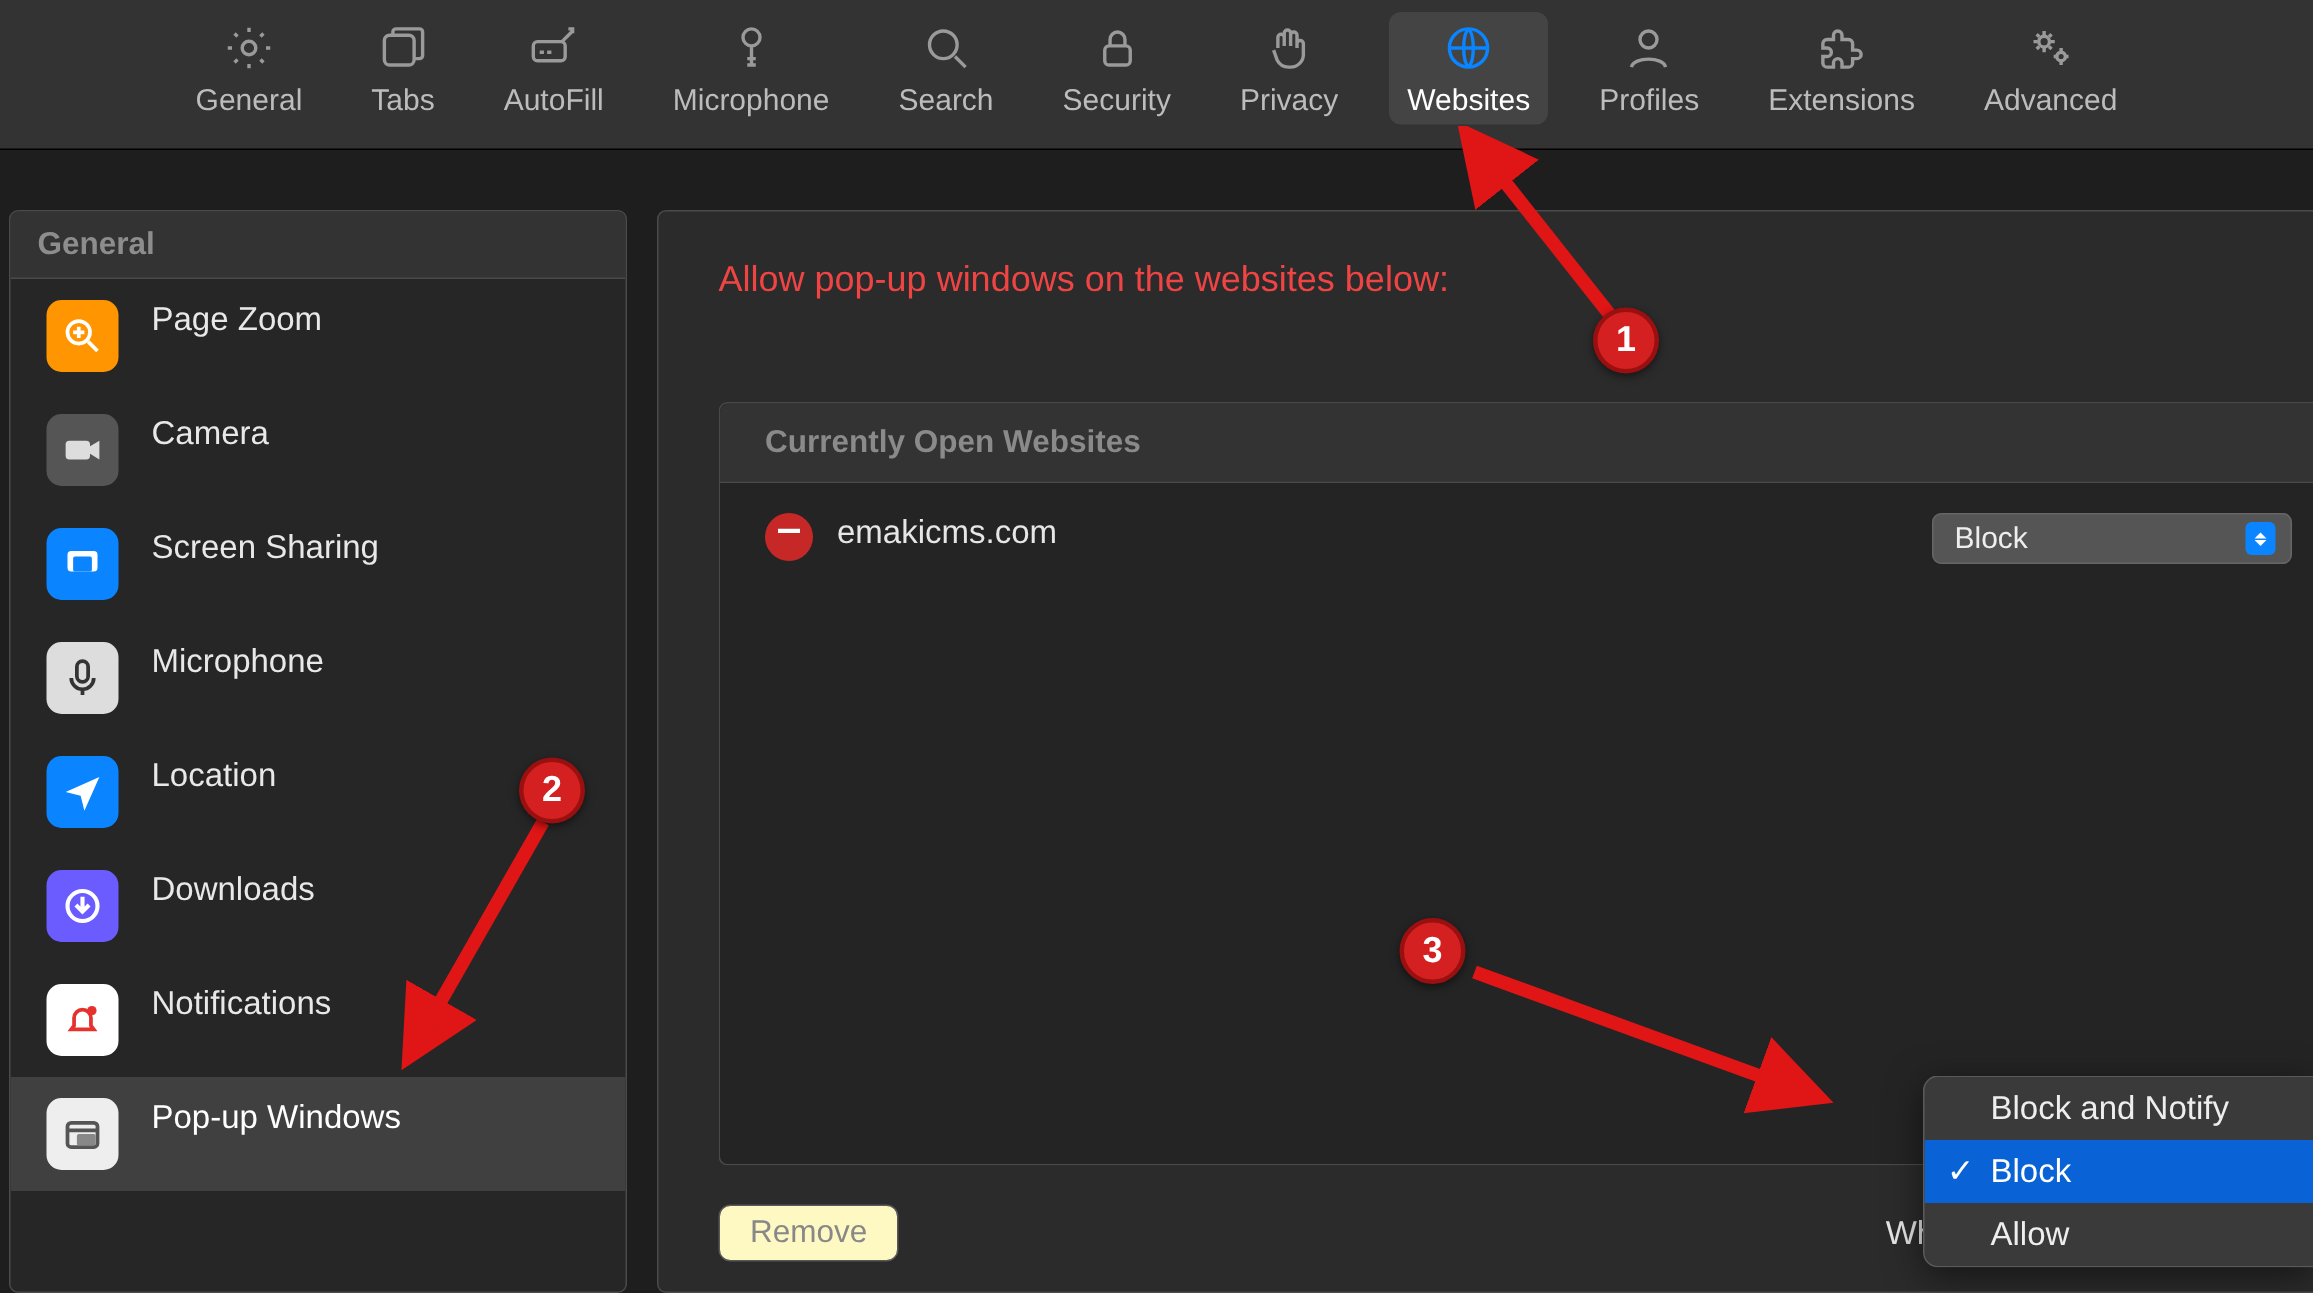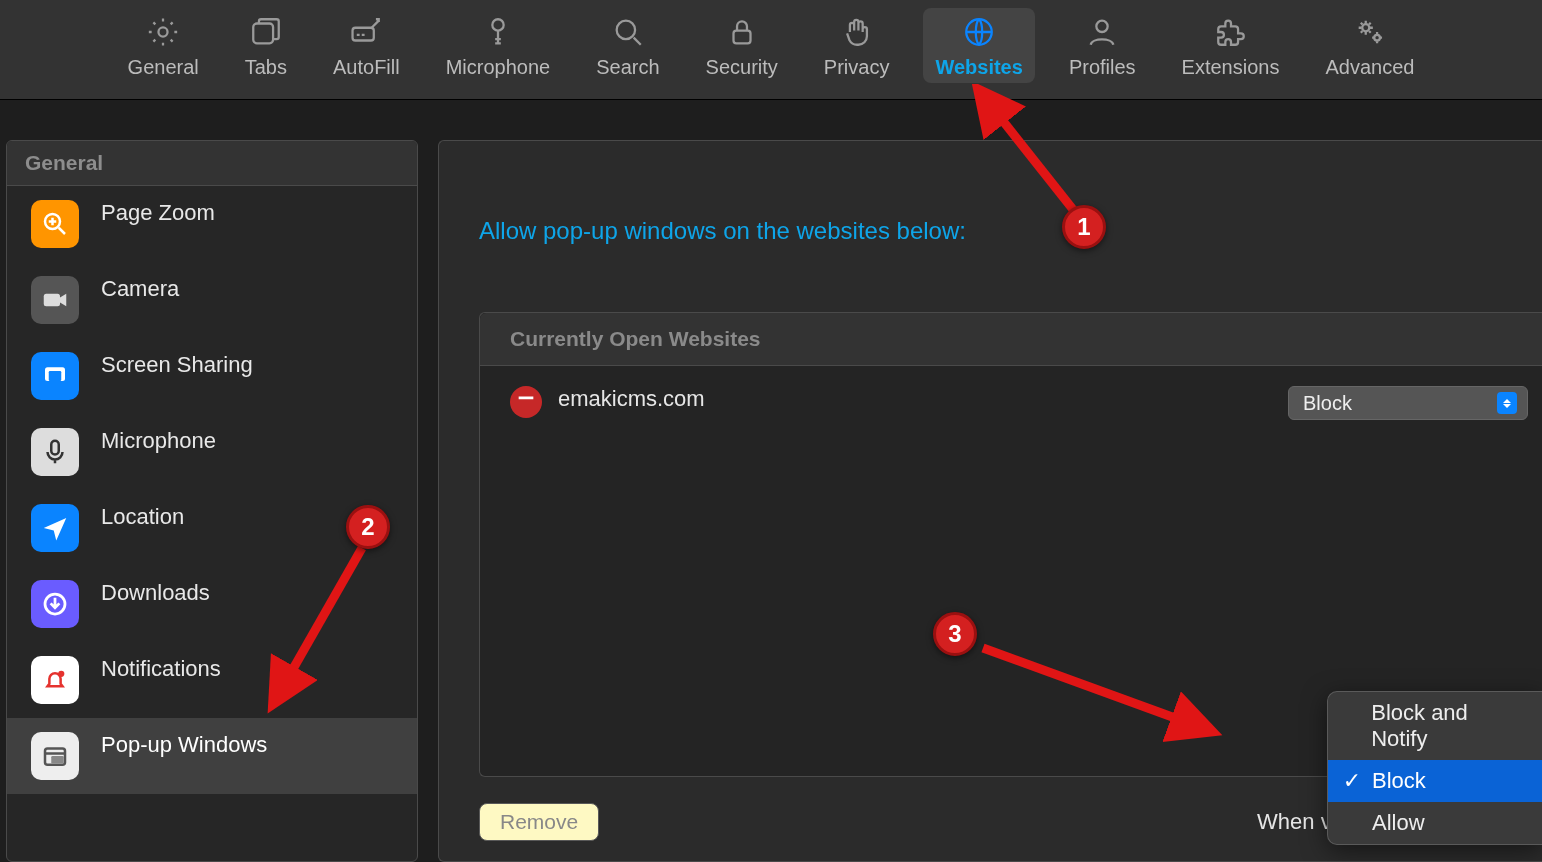--- a/index.html
+++ b/index.html
@@ -32,21 +32,21 @@
     color: #bcbcbc;
   }
   .tool-item.selected {
     background: #444;
     color: #0a84ff;
   }
   .tool-item.selected .tool-icon svg { stroke: #0a84ff; fill: none; }
   .tool-icon { width: 36px; height: 36px; display:flex; align-items:center; justify-content:center; }
   .tool-icon svg { width: 34px; height: 34px; stroke: #9a9a9a; fill: none; stroke-width: 1.6; }
   .tool-label { font-size: 20px; }
-  .tool-item.selected .tool-label { color: #0ea5e9; font-weight: bold; }
+  .tool-item.selected .tool-label { color: #ffffff; }
 
   
   .body {
     display: flex;
     gap: 20px;
     padding: 0;
     margin-top: 40px;
     height: calc(100% - 140px);
   }
 
@@ -91,21 +91,21 @@
     flex: 1;
     border: 1px solid #4a4a4a;
     border-left-width:1px;
     border-right: none;
     border-radius: 6px 0 0 6px;
     background: #2b2b2b;
     padding: 32px 0 20px 40px;
     position: relative;
     display:flex; flex-direction:column;
   }
-  .main-title { font-size: 24px; color: #0ea5e9; margin-bottom: 22px; margin-top: 44px; }
+  .main-title { font-size: 24px; color: #ef4444; margin-bottom: 22px; }
   .website-box {
     border: 1px solid #4a4a4a;
     border-radius: 6px 0 0 6px;
     border-right: none;
     background: #242424;
     flex: 1 1 auto;
     display:flex; flex-direction:column;
     min-height: 440px;
     margin-top: 45px;
   }
@@ -173,21 +173,21 @@
   .other-label{
     margin-left:auto;
     font-size:22px;
     color:#e6e6e6;
   }
 
   
   .popup-menu{
     position:absolute;
     right: 0; bottom: 16px;
-    width: 215px;
+    width: 260px;
     background:#3a3a3a;
     border:1px solid #5a5a5a;
     border-radius:10px 0 0 10px;
     border-right:none;
     box-shadow: 0 6px 24px rgba(0,0,0,.5);
     overflow:hidden;
     z-index: 50;
   }
   .popup-item{
     display:flex;align-items:center;

